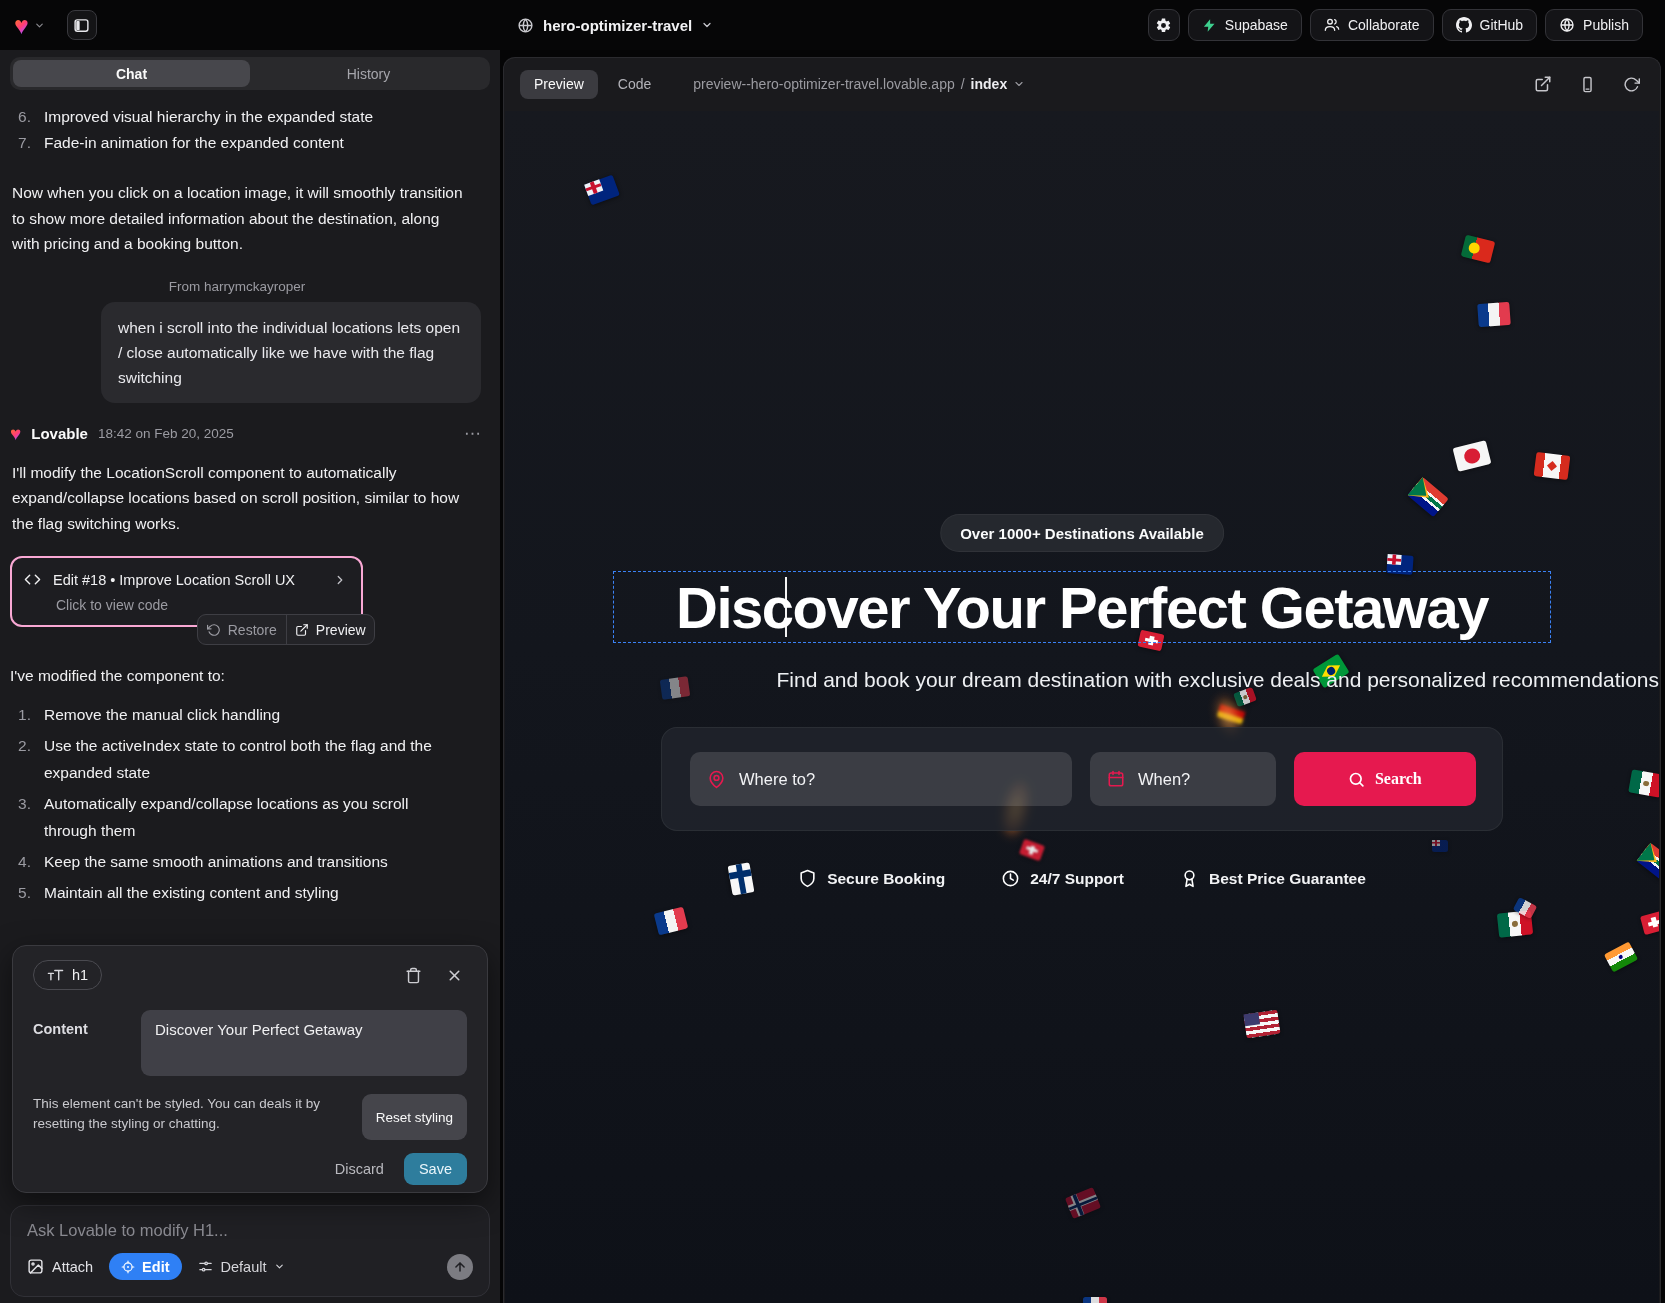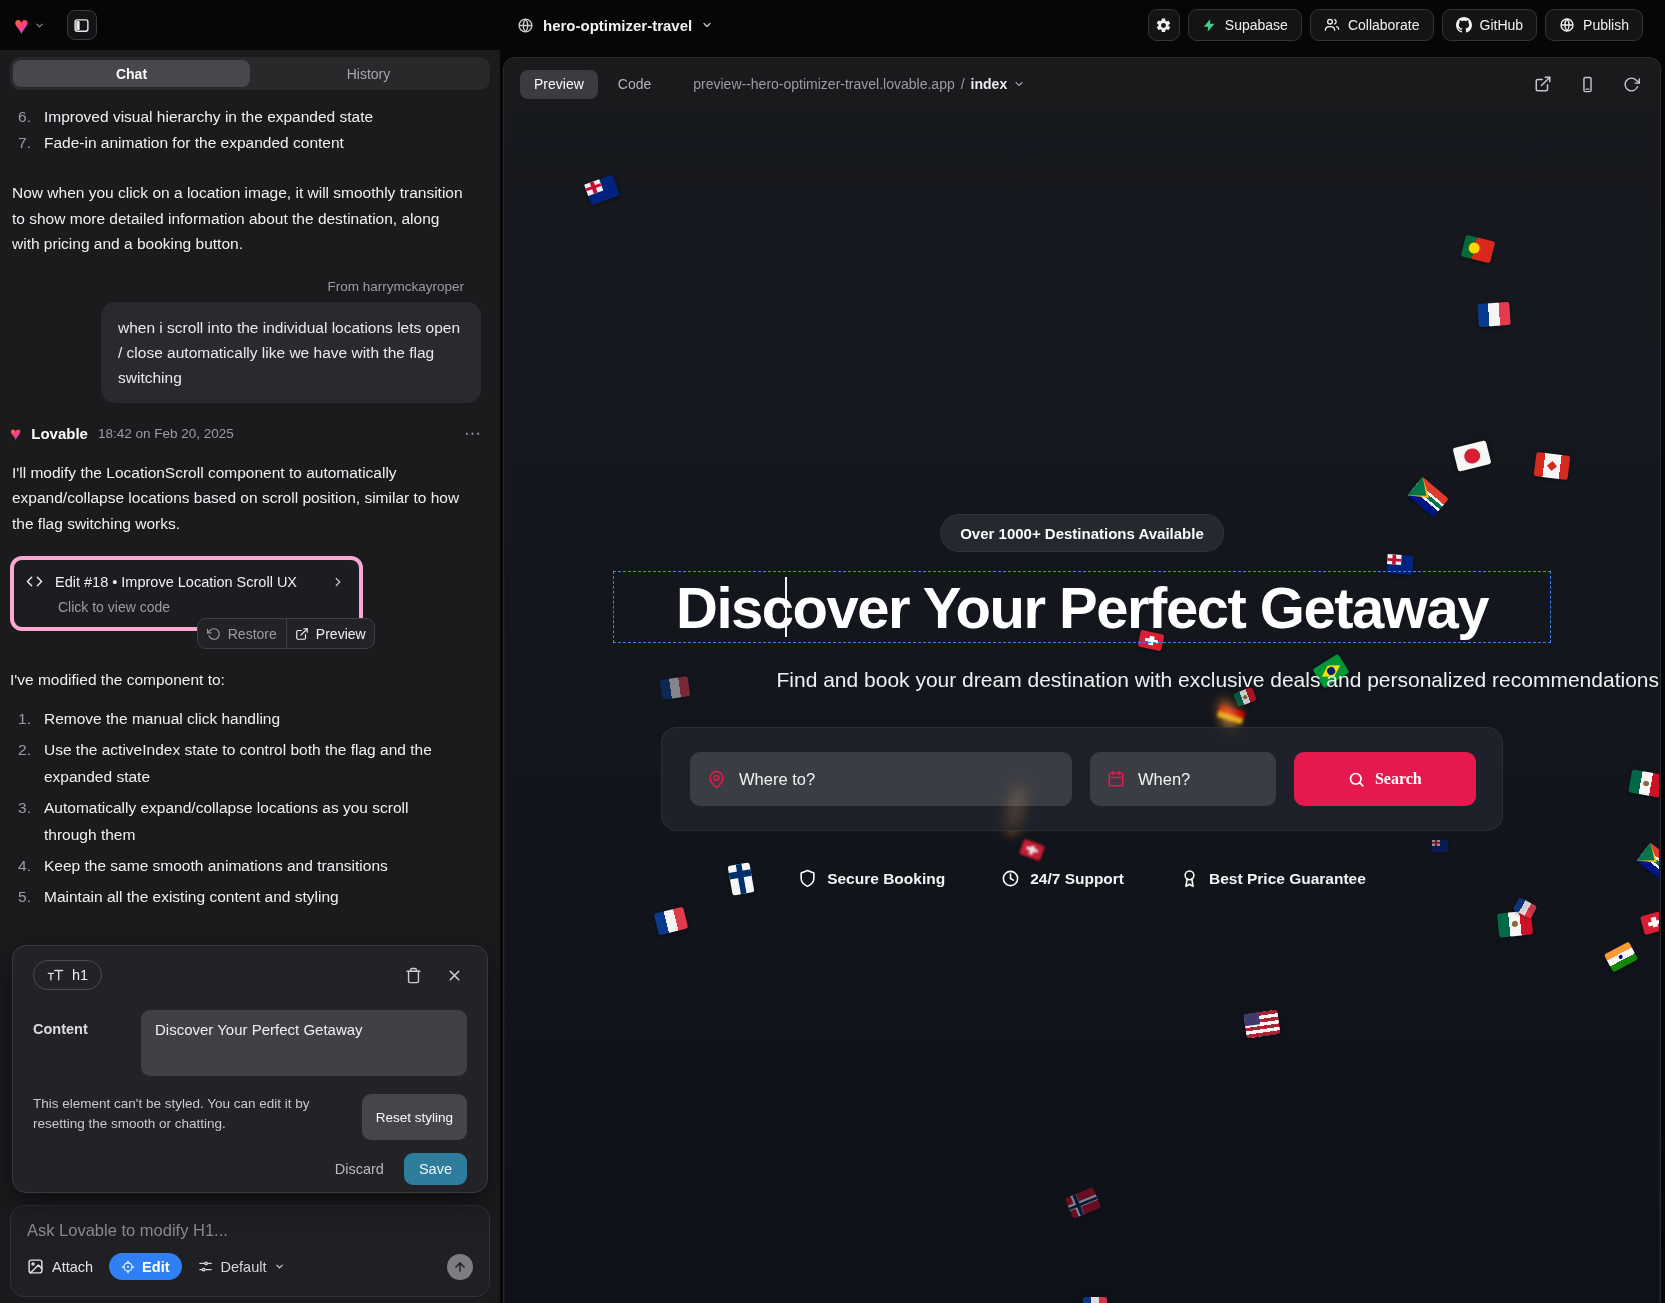--- a/index.html
+++ b/index.html
@@ -27,33 +27,33 @@
   .sidebar { position:absolute; top:50px; left:0; width:500px; bottom:0; background:#1b1b1e; overflow:hidden; }
   .chat-col { position:absolute; inset:0; padding:0 10px; overflow:hidden; }
   .tabs { margin-top:7px; height:33px; background:#29292c; border-radius:10px; padding:3px; display:flex; }
   .tab { flex:1; border-radius:8px; display:flex; align-items:center; justify-content:center; font-size:14px; color:#a6a6ac; }
   .tab.active { background:#47474c; color:#fafafa; font-weight:700; }
 
   .plist { list-style:none; margin:14px 0 0 0; }
   .plist li, .steps li { display:flex; gap:13px; font-size:15.5px; line-height:26px; color:#f0f0f2; }
   .li-num { color:#9b9ba2; min-width:21px; text-align:right; flex:none; }
   .para { margin:24px 0 0 2px; width:452px; font-size:15.5px; line-height:25.5px; color:#f0f0f2; }
-  .attrib { margin:22px 26px 0 0; text-align:right; font-size:13.5px; color:#9b9ba2; }
+  .attrib { margin:22px 26px 0 0; text-align:center; font-size:13.5px; color:#9b9ba2; }
   .bubble { margin:8px 9px 0 auto; width:380px; background:#2a2a2e; border-radius:14px; padding:13px 17px;
     font-size:15.5px; line-height:25px; color:#e9e9ed; }
 
   .asst-row { margin-top:20px; display:flex; align-items:center; gap:10px; }
   .asst-heart { font-size:19px; line-height:1;
     background:linear-gradient(140deg,#ffa02e 8%,#ff5f45 30%,#ff3d77 55%,#b44dff 78%,#3e8bff 96%);
     -webkit-background-clip:text; background-clip:text; color:transparent; }
   .asst-name { font-size:15px; font-weight:700; color:#fafafa; }
   .asst-time { font-size:13.5px; color:#9b9ba2; }
   .asst-menu { margin-left:auto; margin-right:8px; color:#9b9ba2; font-size:17px; letter-spacing:1px; }
 
-  .edit-card { margin-top:20px; width:353px; background:#1d1d21; border:4px solid #f9a8d4; border-radius:12px;
+  .edit-card { margin-top:20px; width:353px; background:#1d1d21; border:2px solid #f9a8d4; border-radius:12px;
     padding:13px 14px 12px 12px; position:relative; }
   .edit-row1 { display:flex; align-items:center; gap:12px; font-size:14.5px; font-weight:500; color:#f0f0f2; }
   .edit-row1 .chev { margin-left:auto; color:#c0c0c6; }
   .edit-row2 { margin:9px 0 0 32px; font-size:14px; color:#9b9ba2; }
   .action-pill { position:relative; z-index:3; margin:-13px 0 0 187px; width:178px; height:31px; background:#232327;
     border:1px solid #3e3e44; border-radius:9px; display:flex; align-items:center; font-size:14px; overflow:hidden; }
   .seg { flex:1; display:flex; align-items:center; justify-content:center; gap:7px; height:100%; }
   .seg.restore { color:#9b9ba2; }
   .seg.preview { color:#f0f0f2; border-left:1px solid #3e3e44; }
 
@@ -347,21 +347,21 @@
               <line x1="6" y1="6" x2="18" y2="18"></line>
             </svg>
           </span>
       </div>
     </div>
     <div class="panel-body">
       <div class="content-label">Content</div>
       <textarea class="content-area" style="">Discover Your Perfect Getaway</textarea>
     </div>
     <div class="panel-foot1">
-      <div class="note">This element can't be styled. You can edit it by resetting the smooth or chatting.</div>
+      <div class="note">This element can't be styled. You can deals it by resetting the styling or chatting.</div>
       <button class="reset-btn">Reset styling</button>
     </div>
     <div class="panel-foot2">
       <span class="discard">Discard</span>
       <button class="save">Save</button>
     </div>
   </div>
 
   <div class="ask">
     <input class="ask-input" placeholder="Ask Lovable to modify H1..." style="">

